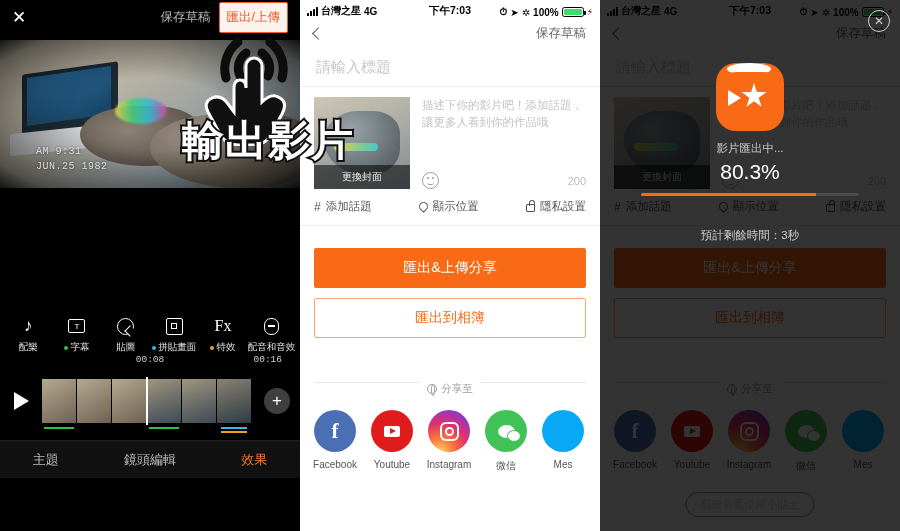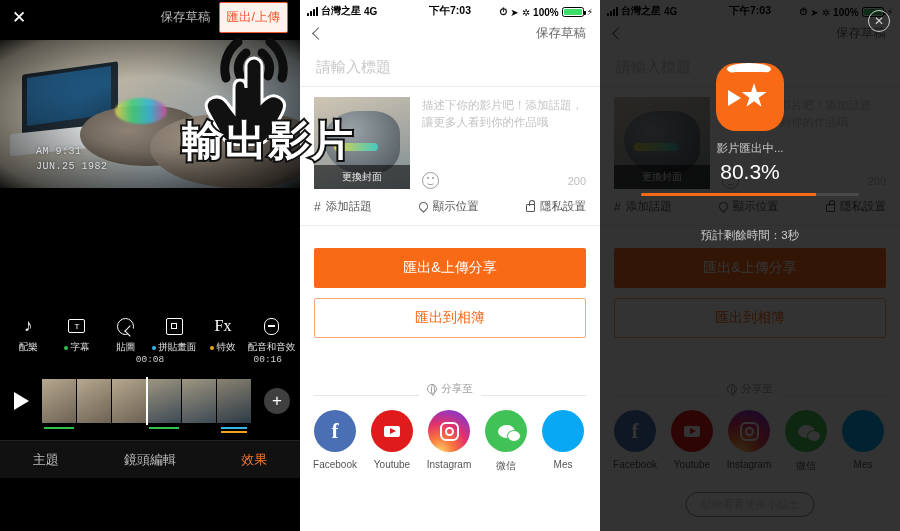--- a/index.html
+++ b/index.html
@@ -111,21 +111,21 @@
   .cnt{margin-left:auto;font-size:11px;color:#bdbdbd;}
   .meta{display:flex;align-items:center;padding:10px 14px 11px;border-bottom:1px solid #ececec;font-size:11.5px;color:#555;}
   .meta > div{display:flex;align-items:center;gap:5px;}
   .meta .sp{flex:1;}
   .pinicon{width:9px;height:9px;border:1.5px solid #555;border-radius:50% 50% 50% 0;transform:rotate(-45deg);}
   .lockicon{width:9px;height:8px;border:1.5px solid #555;border-radius:1px;position:relative;margin-top:2px;}
   .lockicon:before{content:"";position:absolute;left:1.5px;top:-5px;width:4px;height:5px;border:1.5px solid #555;border-bottom:0;border-radius:3px 3px 0 0;}
   .cta{padding:22px 14px 0;}
   .btn-primary{height:40px;background:#f96a16;color:#fff;font-size:14px;display:flex;align-items:center;justify-content:center;border-radius:2px;}
   .btn-ghost{height:40px;margin-top:10px;border:1px solid #f7a573;color:#f96a16;font-size:14px;display:flex;align-items:center;justify-content:center;border-radius:2px;}
-  .share-sep{display:flex;align-items:flex-end;gap:8px;padding:0 14px;margin-top:44px;color:#9d9d9d;font-size:10.5px;}
+  .share-sep{display:flex;align-items:flex-start;gap:8px;padding:0 14px;margin-top:44px;color:#9d9d9d;font-size:10.5px;}
   .share-sep .ln{flex:1;height:1px;background:#e6e6e6;}
   .share-sep .sg{display:flex;align-items:center;gap:4px;}
   .globe{width:10px;height:10px;border:1.3px solid #9d9d9d;border-radius:50%;position:relative;}
   .globe:before{content:"";position:absolute;left:3.2px;top:-0.7px;width:2px;height:10px;border:1.3px solid #9d9d9d;border-radius:50%;}
   .socials{display:flex;padding:14px 12px 0;gap:11px;}
   .soc{width:46px;text-align:center;flex:0 0 46px;}
   .soc .cir{width:42px;height:42px;border-radius:50%;margin:0 auto 7px;display:flex;align-items:center;justify-content:center;color:#fff;font-size:21px;font-weight:bold;}
   .soc .nm{font-size:10px;color:#555;white-space:nowrap;}
   .c-fb{background:#4a6fb5;font-family:"Liberation Serif",serif;}
   .c-yt{background:#e01b1b;}

